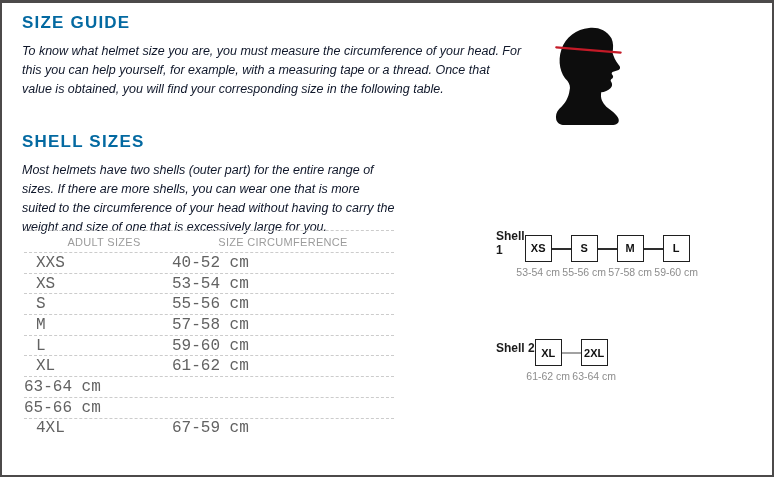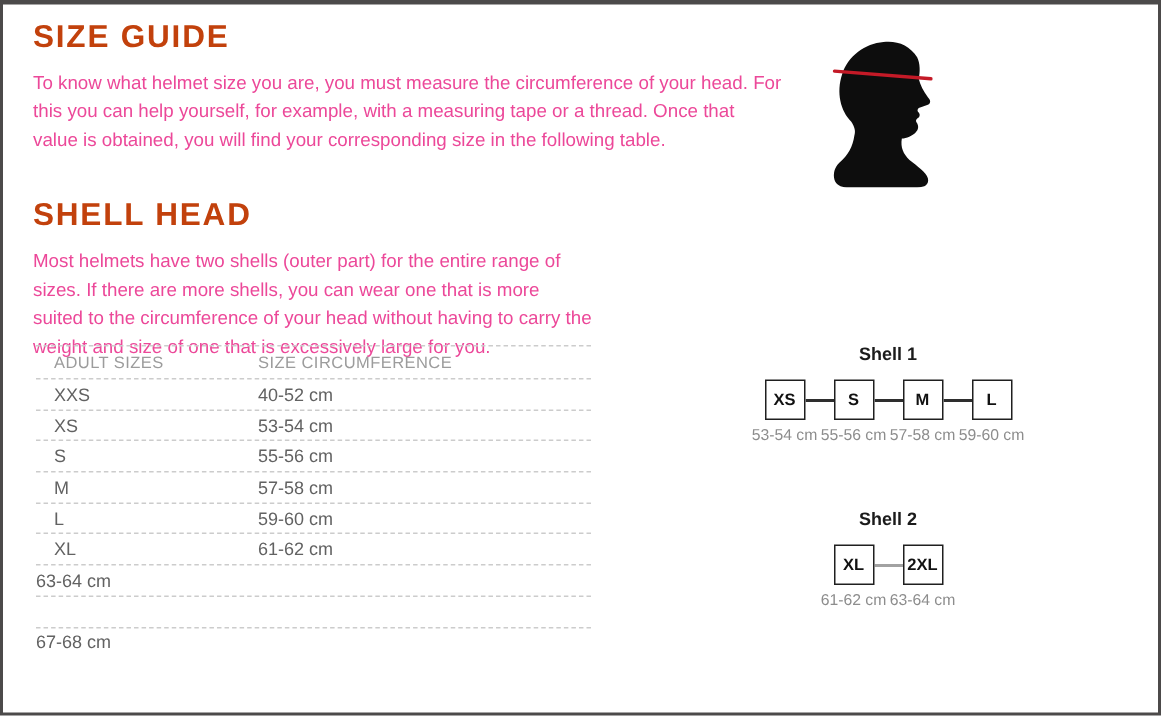--- a/index.html
+++ b/index.html
@@ -12,55 +12,56 @@
     overflow: hidden;
   }
   .frame {
     position: absolute; left: 0; top: 0; width: 774px; height: 477px;
     border: 2px solid #4c4a4a;
     border-top-width: 3px;
     background: #ffffff;
   }
   h1, h2 {
     margin: 0;
-    font-size: 21px;
+    font-size: 17px;
     font-weight: 800;
     letter-spacing: 1.2px;
-    color: #c2410c;
+    color: #0369a1;
   }
   .sec { position: absolute; left: 20px; }
   .sec p {
     margin: 9px 0 0 0;
     font-size: 12.5px;
     line-height: 19px;
-    color: #ec4899;
+    color: #0f172a;
+    font-style: italic;
   }
   .sec-size-guide { top: 10px; width: 500px; }
   .sec-shell-sizes { top: 129px; width: 374px; }
 
   .head-illustration { position: absolute; left: 552px; top: 24px; width: 72px; height: 98px; }
 
   
   .size-table { position: absolute; left: 22px; top: 227px; width: 370px; }
   .t-row {
     display: flex; align-items: center;
     height: 20.7px;
     border-top: 1px dashed #cccccc;
   }
   .t-row.t-head { height: 22px; }
   .t-cell { white-space: nowrap; }
   .t-cell.c1 { width: 148px; padding-left: 12px; }
   .t-cell.c2 { flex: 1; }
-  .t-head .t-cell { color: #9c9c9c; font-size: 11px; letter-spacing: 0.3px; }
-  .t-body .t-cell { color: #626262; font-size: 12px; }
+  .t-head .t-cell { color: #9c9c9c; font-size: 11px; letter-spacing: 0.3px; text-align: center; }
+  .t-body .t-cell { color: #626262; font-size: 16px; font-family: Liberation Mono, monospace; }
 
   
   .shell-diagram {
     position: absolute; left: 494px; width: 192px;
-    display: flex; flex-direction: column; align-items: center;
+    display: flex; flex-direction: row; align-items: center;
   }
   .shell-diagram.shell-1 { top: 226px; }
   .shell-diagram.shell-2 { top: 336px; }
   .shell-title { font-weight: bold; font-size: 12px; color: #1b1b1b; margin-bottom: 10px; }
   .shell-row { display: flex; align-items: flex-start; }
   .shell-size { position: relative; width: 27px; height: 27px; }
   .shell-box {
     width: 27px; height: 27px;
     border: 1.5px solid #1f1f1f;
     background: #ffffff;
@@ -92,21 +93,21 @@
                L55,96 C60,96 63,94 62,90 C61,86 55,82 50,78
                C46,74 44,70 45,64 C48,64 52,62 54,60 C56,58 56,56 55,54
                C54,53 54,52 55,51 C57,50 57,48 56,47 C55,46 55,45 56,44
                L62,42 C64,41 64,39 62,37 C59,33 57,29 56,25
                C57,21 57,15 55,11 C50,3 42,0 33,1 Z" fill="#0d0d0d"></path>
       <line x1="1" y1="20" x2="64" y2="25" stroke-width="2.2" stroke-linecap="round" stroke="#c41a27"></line>
     </svg>
   </div>
 
   <section class="sec sec-shell-sizes">
-    <h2>SHELL HEAD</h2>
+    <h2>SHELL SIZES</h2>
     <p>Most helmets have two shells (outer part) for the entire range of sizes. If there are more shells, you can wear one that is more suited to the circumference of your head without having to carry the weight and size of one that is excessively large for you.</p>
   </section>
 
   <div class="size-table">
     <div class="t-row t-head">
       <div class="t-cell c1">ADULT SIZES</div>
       <div class="t-cell c2">SIZE CIRCUMFERENCE</div>
     </div>
     <div class="t-body" id="table-body">
         <div class="t-row">
@@ -130,23 +131,25 @@
           <div class="t-cell c2">59-60 cm</div>
         </div>
         <div class="t-row">
           <div class="t-cell c1">XL</div>
           <div class="t-cell c2">61-62 cm</div>
         </div>
         <div class="t-row">
           <div class="t-cell c2">63-64 cm</div>
         </div>
         <div class="t-row">
+          <div class="t-cell c2">65-66 cm</div>
         </div>
         <div class="t-row">
-          <div class="t-cell c2">67-68 cm</div>
+          <div class="t-cell c1">4XL</div>
+          <div class="t-cell c2">67-59 cm</div>
         </div>
       </div>
   </div>
 
   <div class="shell-diagram shell-1">
       <div class="shell-title">Shell 1</div>
       <div class="shell-row">
         <div class="shell-size">
           <div class="shell-box">XS</div>
           <div class="shell-range">53-54 cm</div>

